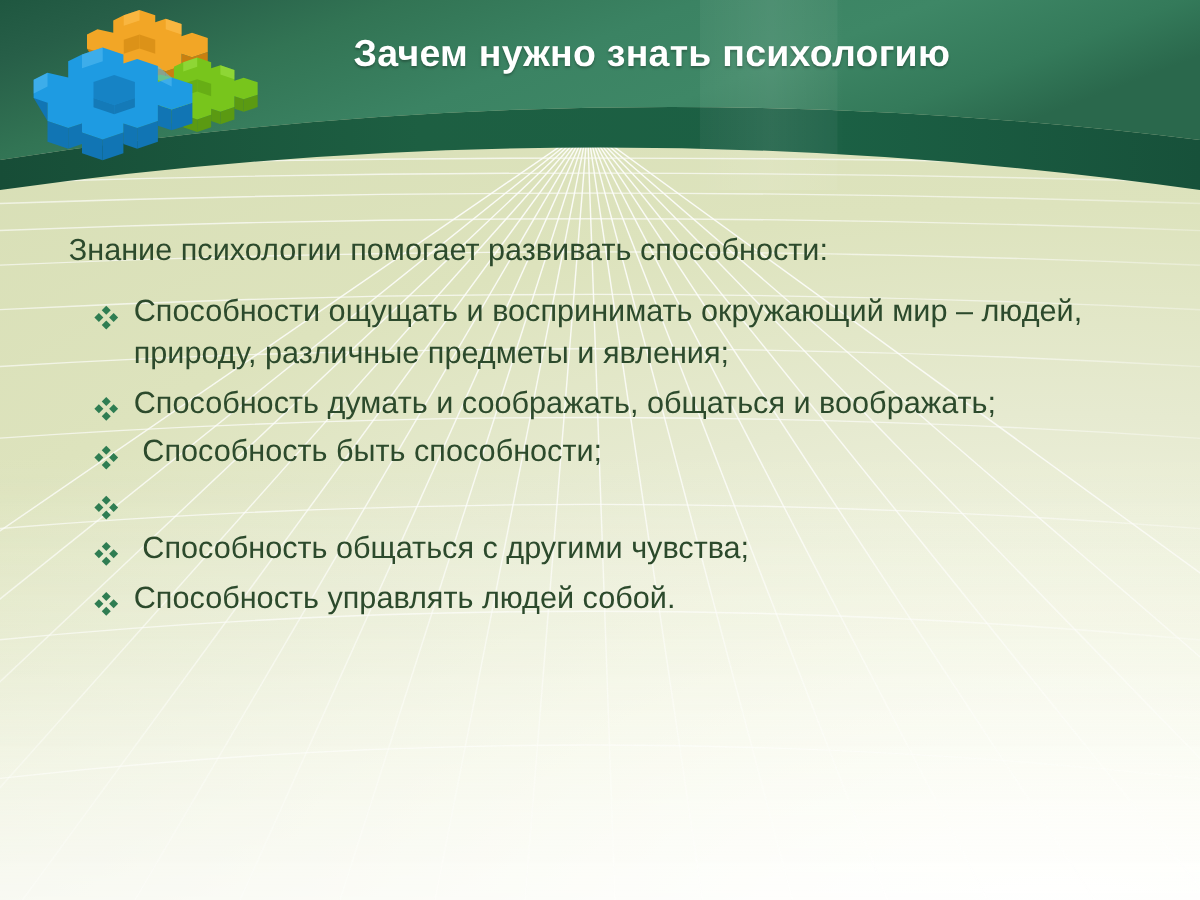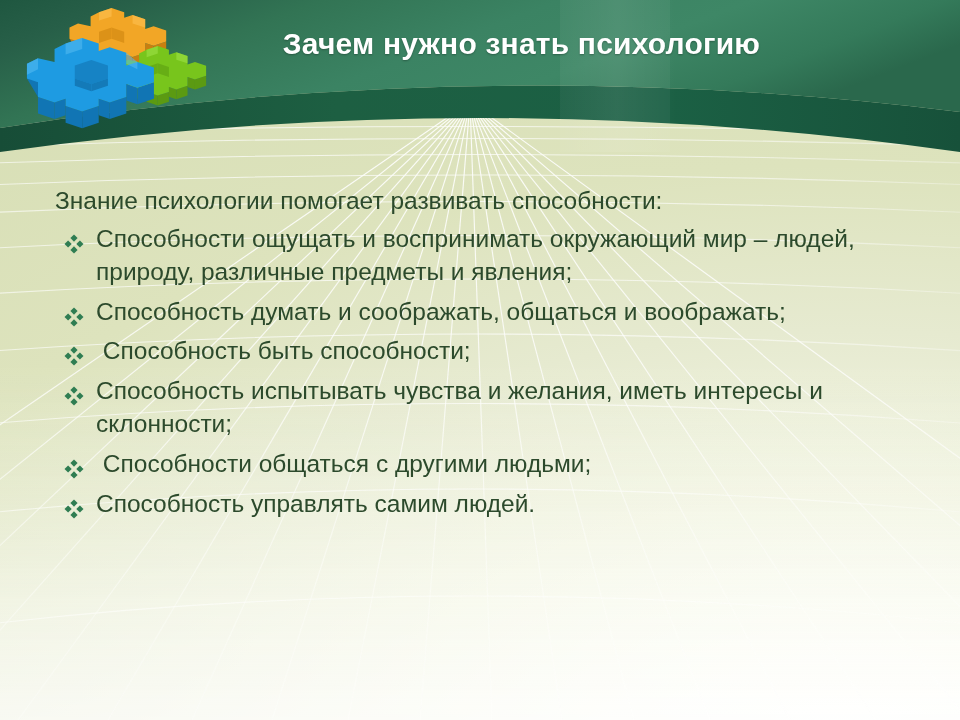--- a/index.html
+++ b/index.html
@@ -116,21 +116,21 @@
   .intro {
     font-size: 24.5px;
     line-height: 1.26;
     padding-left: 55px;
     padding-right: 40px;
     color: #2c4a2c;
     margin-bottom: 4px;
   }
   ul.bullets {
     list-style: none;
-    margin: 6px;
+    margin: 17px;
     padding: 0;
   }
   ul.bullets li {
     position: relative;
     font-size: 24.5px;
     line-height: 1.34;
     color: #2c4a2c;
     padding-left: 90px;
     padding-right: 60px;
     margin-bottom: 7px;
@@ -401,49 +401,48 @@
         <span class="marker">
           <svg width="20" height="20" viewBox="0 0 20 20" xmlns="http://www.w3.org/2000/svg" aria-hidden="true">
             <g fill="#2f7d52">
               <path d="M10,0.5 L13.6,4.1 L10,7.7 L6.4,4.1 Z"></path>
               <path d="M4.1,6.4 L7.7,10 L4.1,13.6 L0.5,10 Z"></path>
               <path d="M15.9,6.4 L19.5,10 L15.9,13.6 L12.3,10 Z"></path>
               <path d="M10,12.3 L13.6,15.9 L10,19.5 L6.4,15.9 Z"></path>
             </g>
           </svg>
         </span>
-        <span class="txt">Способность испытывать чувства и желания, иметь интересы и склонности;</span>
-      </li>
-
-      <li>
-        <span class="marker">
-          <svg width="20" height="20" viewBox="0 0 20 20" xmlns="http://www.w3.org/2000/svg" aria-hidden="true">
-            <g fill="#2f7d52">
-              <path d="M10,0.5 L13.6,4.1 L10,7.7 L6.4,4.1 Z"></path>
-              <path d="M4.1,6.4 L7.7,10 L4.1,13.6 L0.5,10 Z"></path>
-              <path d="M15.9,6.4 L19.5,10 L15.9,13.6 L12.3,10 Z"></path>
-              <path d="M10,12.3 L13.6,15.9 L10,19.5 L6.4,15.9 Z"></path>
-            </g>
-          </svg>
-        </span>
-        <span class="txt"> Способности общаться с другими людьми;</span>
-      </li>
-
-      <li>
-        <span class="marker">
-          <svg width="20" height="20" viewBox="0 0 20 20" xmlns="http://www.w3.org/2000/svg" aria-hidden="true">
-            <g fill="#2f7d52">
-              <path d="M10,0.5 L13.6,4.1 L10,7.7 L6.4,4.1 Z"></path>
-              <path d="M4.1,6.4 L7.7,10 L4.1,13.6 L0.5,10 Z"></path>
-              <path d="M15.9,6.4 L19.5,10 L15.9,13.6 L12.3,10 Z"></path>
-              <path d="M10,12.3 L13.6,15.9 L10,19.5 L6.4,15.9 Z"></path>
-            </g>
-          </svg>
-        </span>
-        <span class="txt">Способность управлять самим людей.</span>
+      </li>
+
+      <li>
+        <span class="marker">
+          <svg width="20" height="20" viewBox="0 0 20 20" xmlns="http://www.w3.org/2000/svg" aria-hidden="true">
+            <g fill="#2f7d52">
+              <path d="M10,0.5 L13.6,4.1 L10,7.7 L6.4,4.1 Z"></path>
+              <path d="M4.1,6.4 L7.7,10 L4.1,13.6 L0.5,10 Z"></path>
+              <path d="M15.9,6.4 L19.5,10 L15.9,13.6 L12.3,10 Z"></path>
+              <path d="M10,12.3 L13.6,15.9 L10,19.5 L6.4,15.9 Z"></path>
+            </g>
+          </svg>
+        </span>
+        <span class="txt"> Способность общаться с другими чувства;</span>
+      </li>
+
+      <li>
+        <span class="marker">
+          <svg width="20" height="20" viewBox="0 0 20 20" xmlns="http://www.w3.org/2000/svg" aria-hidden="true">
+            <g fill="#2f7d52">
+              <path d="M10,0.5 L13.6,4.1 L10,7.7 L6.4,4.1 Z"></path>
+              <path d="M4.1,6.4 L7.7,10 L4.1,13.6 L0.5,10 Z"></path>
+              <path d="M15.9,6.4 L19.5,10 L15.9,13.6 L12.3,10 Z"></path>
+              <path d="M10,12.3 L13.6,15.9 L10,19.5 L6.4,15.9 Z"></path>
+            </g>
+          </svg>
+        </span>
+        <span class="txt">Способность управлять людей собой.</span>
       </li>
 
     </ul>
   </div>
 
   <div class="title">Зачем нужно знать психологию</div>
 
 </div>
 
 </body></html>

